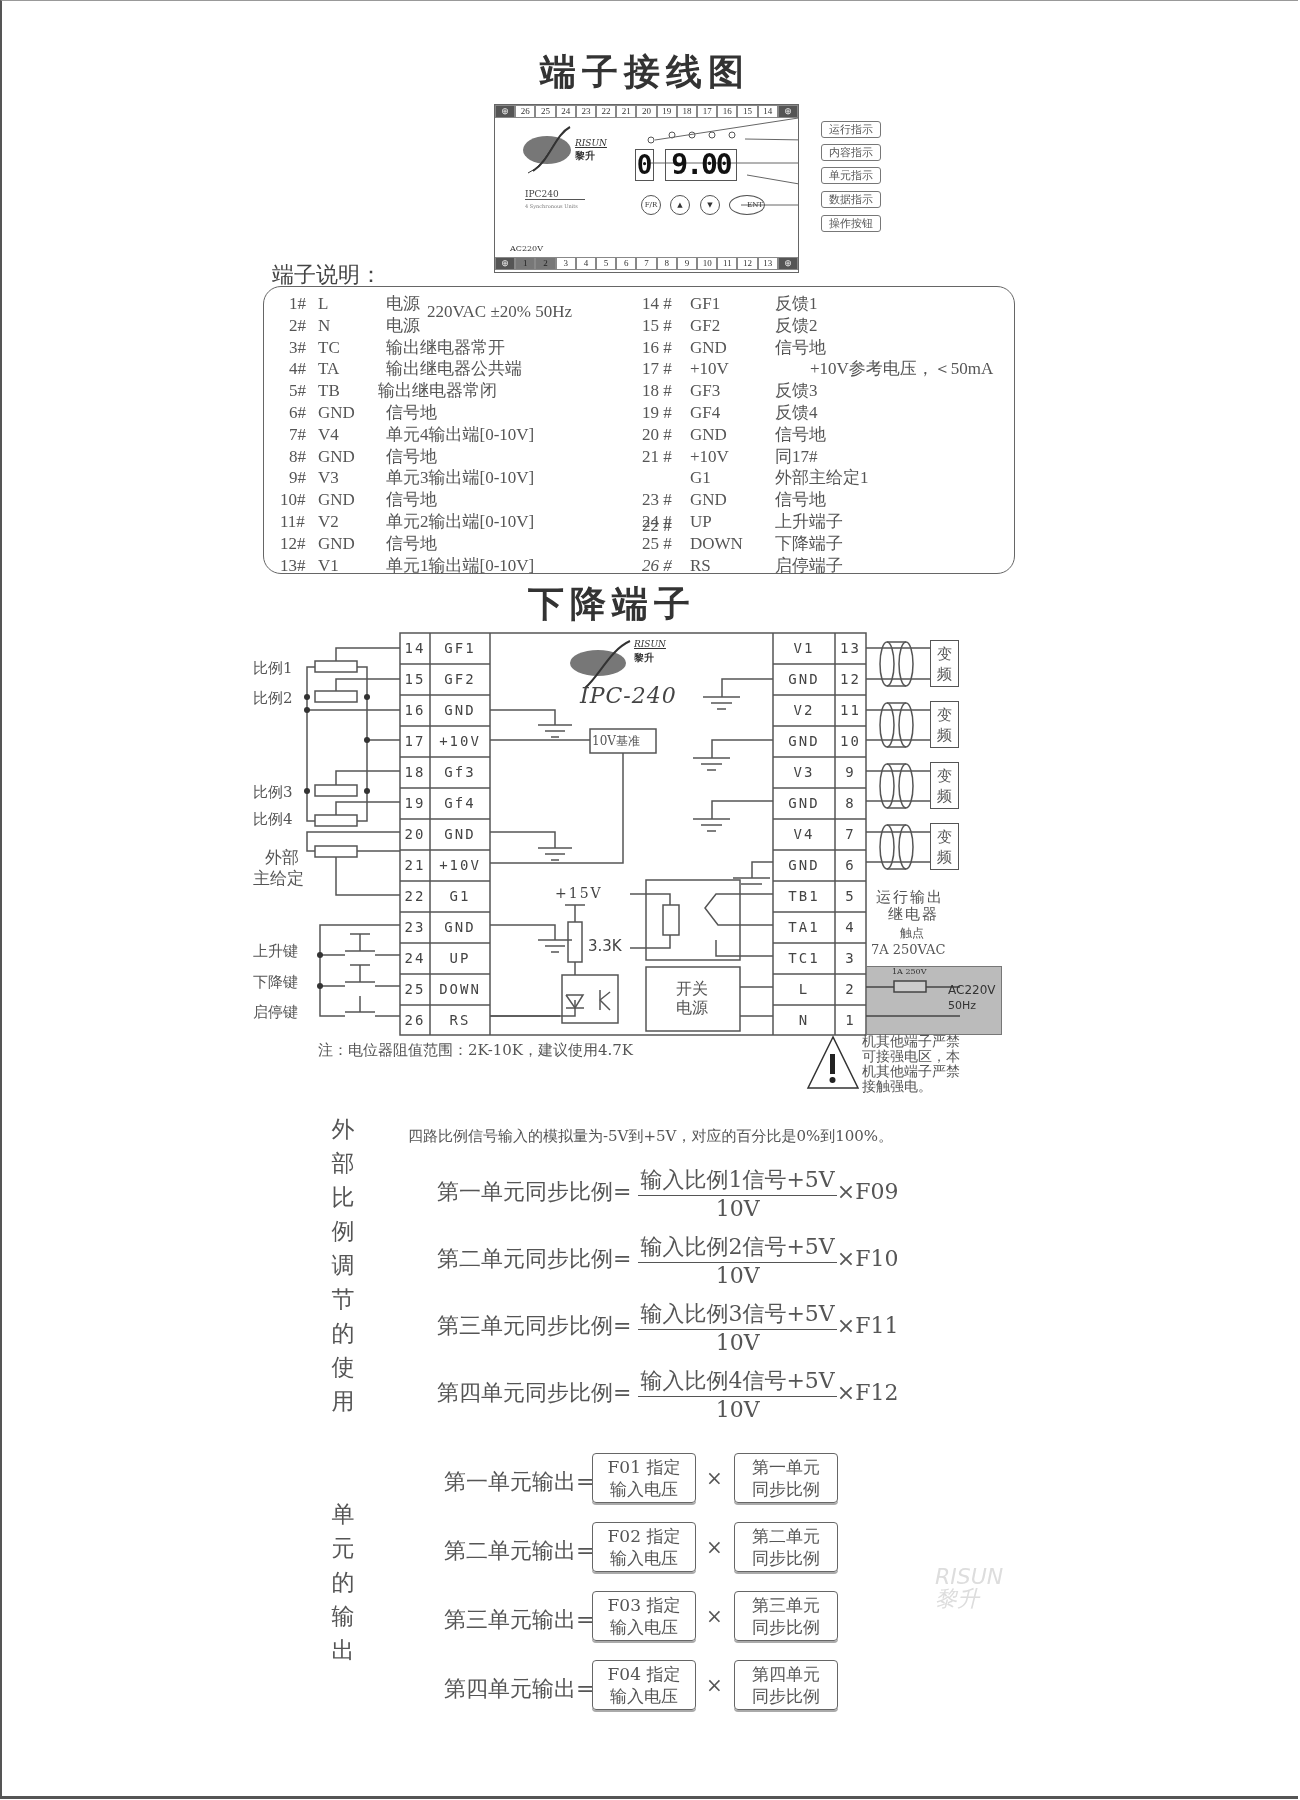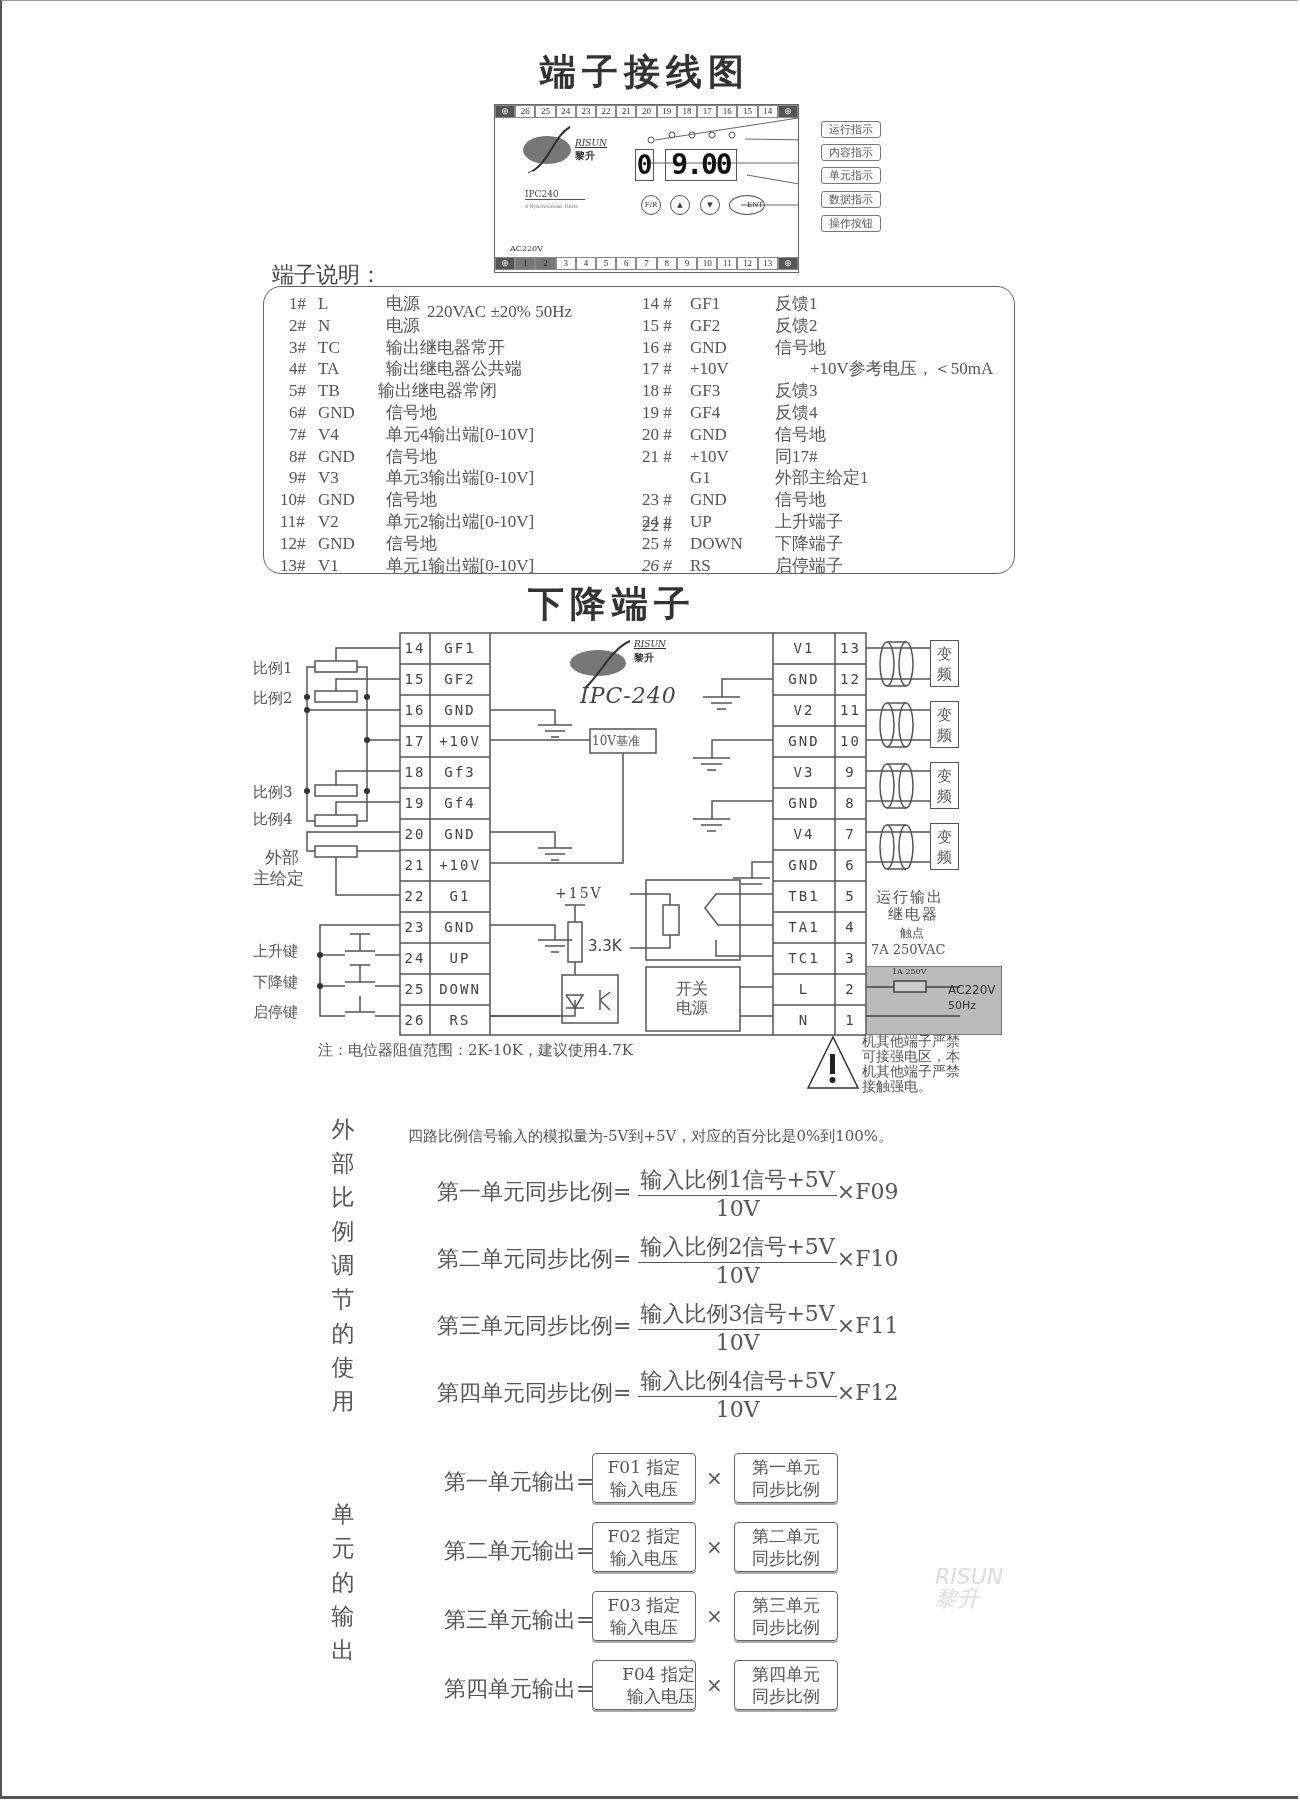--- a/index.html
+++ b/index.html
@@ -563,21 +563,21 @@
        <div class="obox" style="left:592px;top:1591px;">
       <div>F03 指定</div>
       <div>输入电压</div>
     </div>
        <div class="formula" style="left:706px;top:1604px;font-size:20px;">×</div>
        <div class="obox" style="left:734px;top:1591px;">
       <div>第三单元</div>
       <div>同步比例</div>
     </div>
     <div class="formula" style="left:444px;top:1674px;">第四单元输出=</div>
-       <div class="obox" style="left:592px;top:1660px;text-align:right;">
+       <div class="obox" style="left:592px;top:1660px;">
       <div>F04 指定</div>
       <div>输入电压</div>
     </div>
        <div class="formula" style="left:706px;top:1673px;font-size:20px;">×</div>
        <div class="obox" style="left:734px;top:1660px;">
       <div>第四单元</div>
       <div>同步比例</div>
     </div>
   </div>
 

